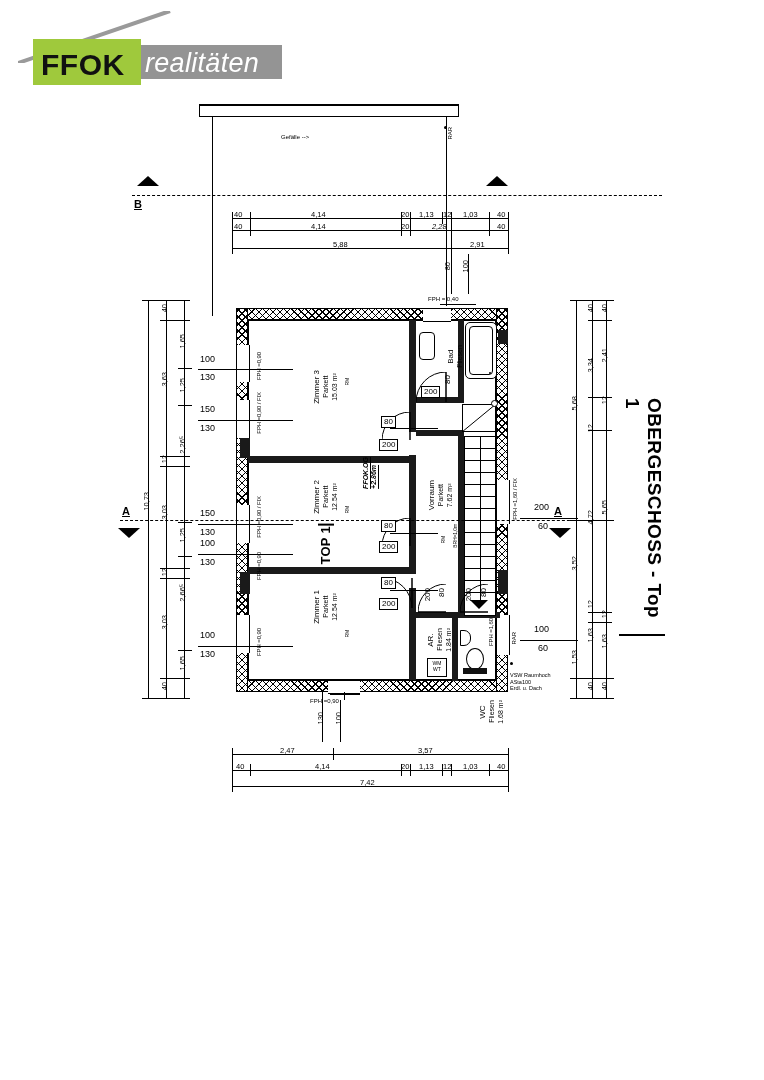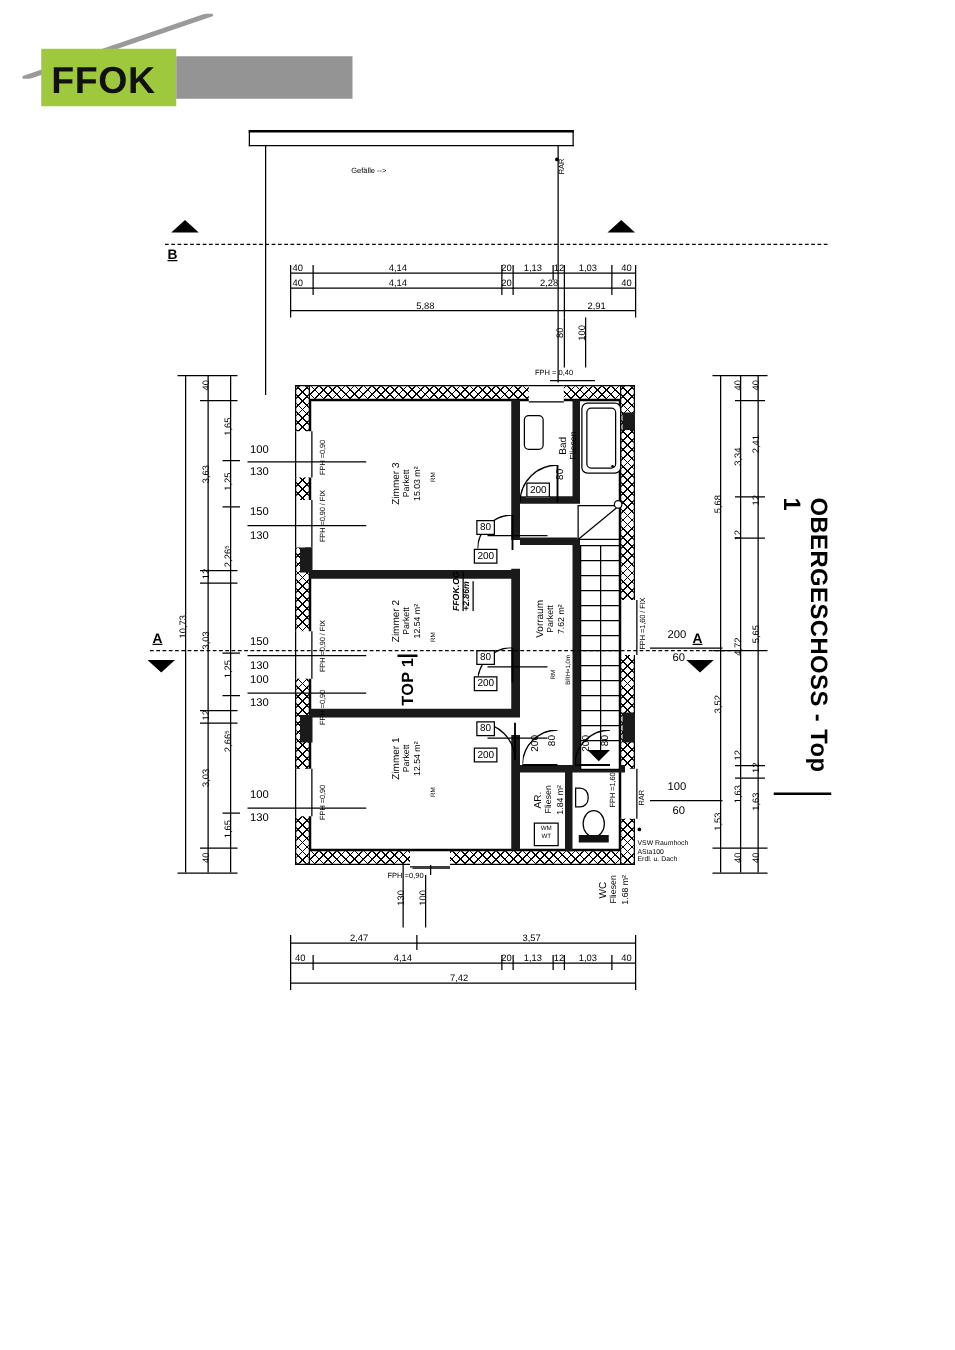--- a/index.html
+++ b/index.html
@@ -85,20 +85,21 @@
 
 <div class="page">
 
   <div class="logo-wrap">
     <svg class="logo-slash" viewBox="0 0 160 52">
       <line x1="0" y1="52" x2="152" y2="0" stroke="#9a9a9a" stroke-width="4"></line>
     </svg>
     <div class="logo-green"></div>
     <div class="logo-gray"></div>
     <div class="logo-engl">FFOK</div>
+    <div class="logo-real">realitäten</div>
   </div>
 
   <div class="sheet-title">OBERGESCHOSS - Top 1</div>
 
   <div class="ln hl" style="left:199px;top:104px;width:260px;height:2px;"></div>
   <div class="ln hl" style="left:199px;top:116px;width:260px;height:1px;"></div>
   <div class="ln vl" style="left:199px;top:104px;height:13px;"></div>
   <div class="ln vl" style="left:458px;top:104px;height:13px;"></div>
   <div class="ln vl" style="left:212px;top:116px;height:200px;"></div>
   <div class="ln vl" style="left:446px;top:116px;height:190px;"></div>
@@ -128,21 +129,21 @@
   <div class="dt" style="left:311px;top:210px;">4,14</div>
   <div class="dt" style="left:401px;top:210px;">20</div>
   <div class="dt" style="left:419px;top:210px;">1,13</div>
   <div class="dt" style="left:443px;top:210px;">12</div>
   <div class="dt" style="left:463px;top:210px;">1,03</div>
   <div class="dt" style="left:497px;top:210px;">40</div>
 
   <div class="dt" style="left:234px;top:222px;">40</div>
   <div class="dt" style="left:311px;top:222px;">4,14</div>
   <div class="dt" style="left:401px;top:222px;">20</div>
-  <div class="dt" style="left:432px;top:222px;">2,28</div>
+  <div class="dt" style="left:432px;top:222px;font-style:italic;">2,28</div>
   <div class="dt" style="left:497px;top:222px;">40</div>
 
   <div class="dt" style="left:333px;top:240px;">5,88</div>
   <div class="dt" style="left:470px;top:240px;">2,91</div>
 
   <div class="dt-v" style="left:443px;top:262px;">80</div>
   <div class="dt-v" style="left:461px;top:260px;">100</div>
   <div class="ln vl" style="left:451px;top:254px;height:40px;"></div>
   <div class="ln vl" style="left:468px;top:254px;height:40px;"></div>
   <div class="htxt" style="left:428px;top:296px;">FPH = 0,40</div>

